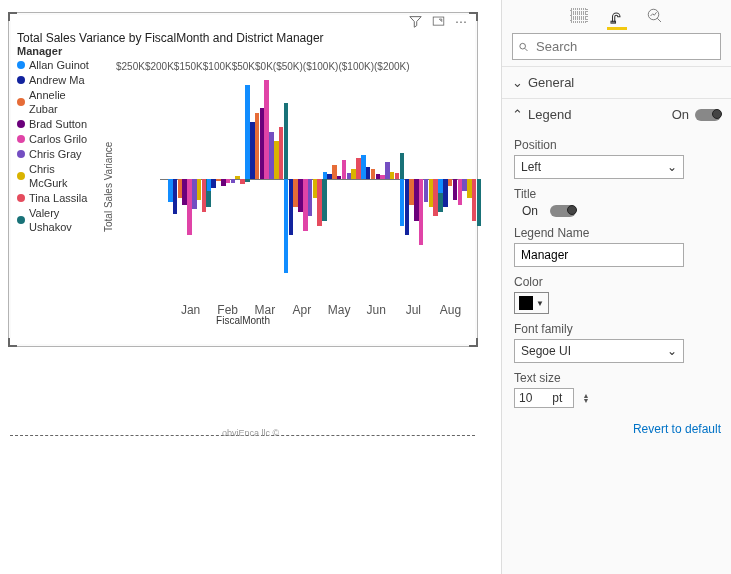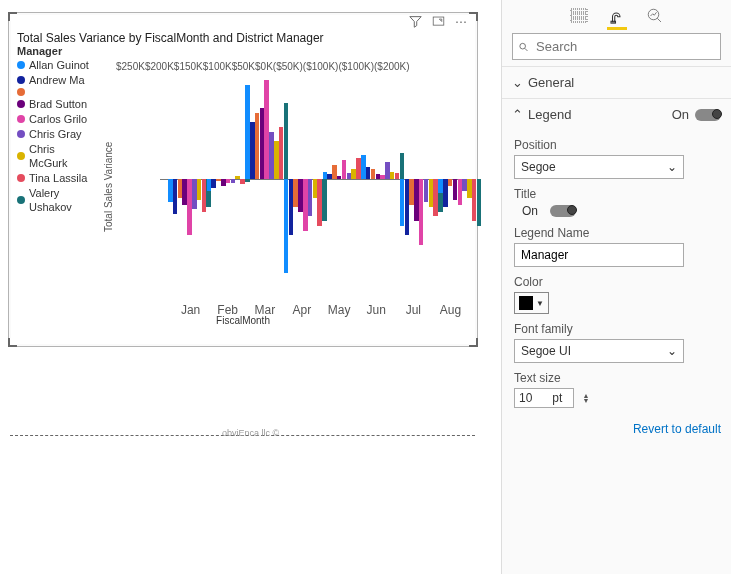--- a/index.html
+++ b/index.html
@@ -86,20 +86,21 @@
           <div class="lg-item">
             <span class="swatch" style="background:#118dff"></span>
             <span>Allan Guinot</span>
           </div>
           <div class="lg-item">
             <span class="swatch" style="background:#12239e"></span>
             <span>Andrew Ma</span>
           </div>
           <div class="lg-item">
             <span class="swatch" style="background:#e66c37"></span>
+            <span>Annelie Zubar</span>
           </div>
           <div class="lg-item">
             <span class="swatch" style="background:#6b007b"></span>
             <span>Brad Sutton</span>
           </div>
           <div class="lg-item">
             <span class="swatch" style="background:#e044a7"></span>
             <span>Carlos Grilo</span>
           </div>
           <div class="lg-item">
@@ -283,21 +284,21 @@
     <span>Legend</span>
     <span class="spacer"></span>
     <span>On</span>
     <span class="toggle on">
         <span class="knob"></span>
       </span>
   </div>
   <div class="sub">
     <div class="field-lbl">Position</div>
     <div class="select">
-      <span>Segoe</span>
+      <span>Left</span>
       <span>⌄</span>
     </div>
 
     <div class="field-lbl">Title</div>
     <div style="display:flex;align-items:center;gap:6px;padding-left:8px;">
       <span>On</span>
       <span class="toggle on">
           <span class="knob"></span>
         </span>
     </div>

